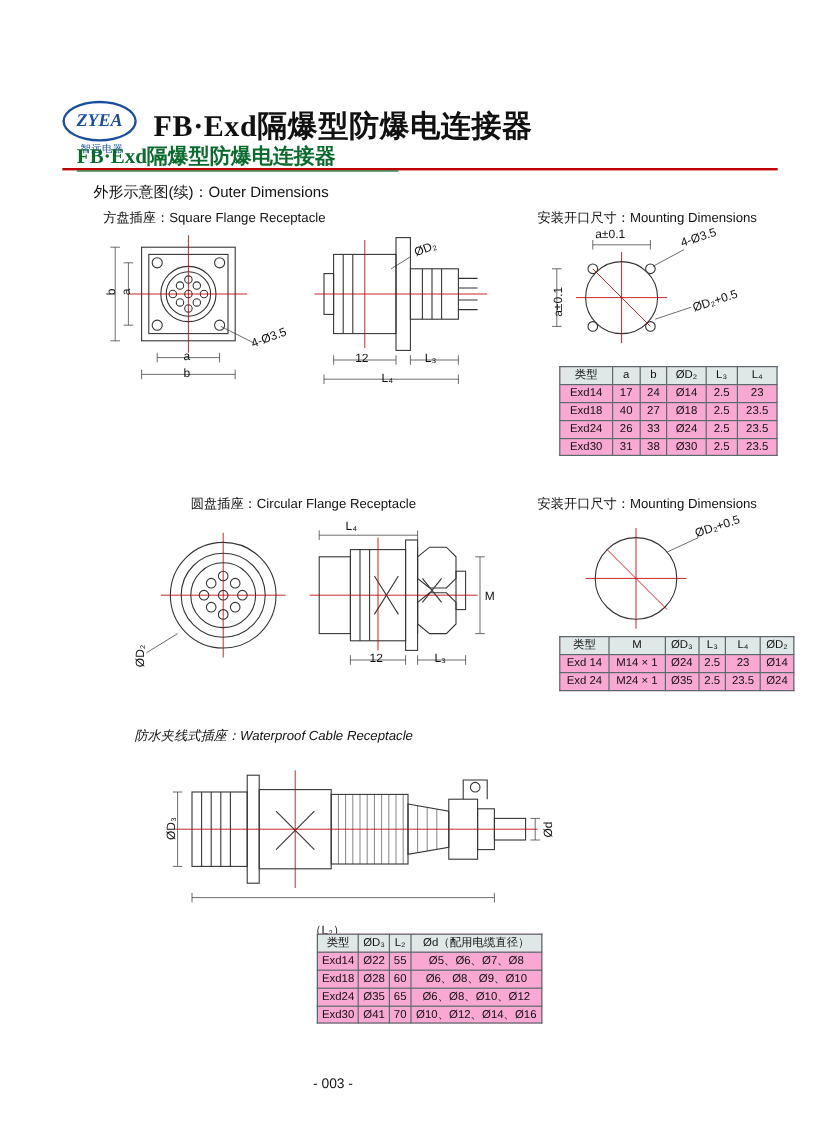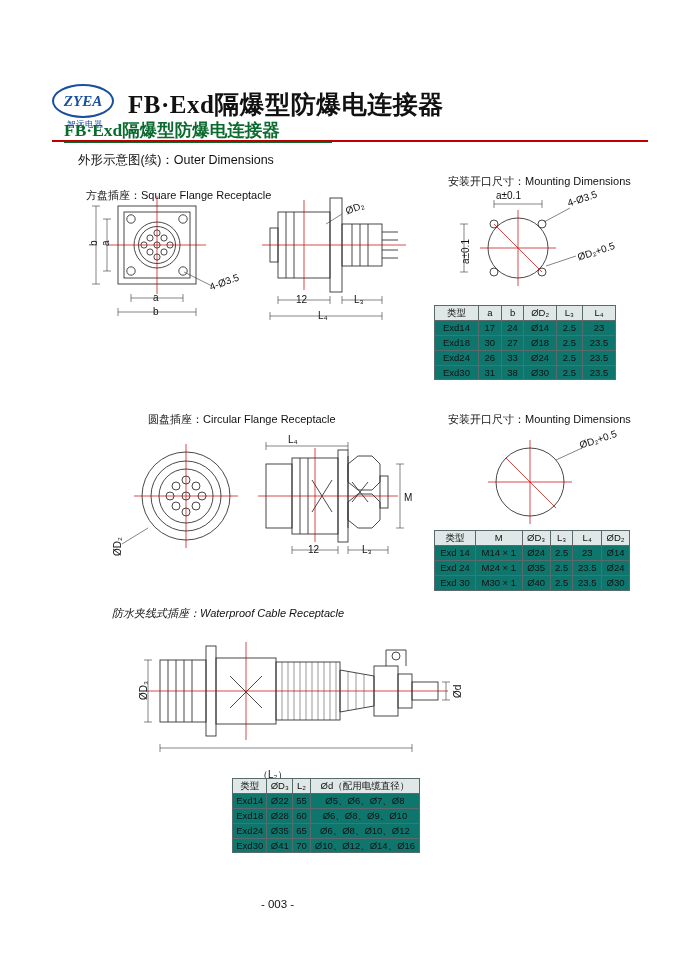--- a/index.html
+++ b/index.html
@@ -70,21 +70,22 @@
   .caption-sm {
     position:absolute;
     font-size:10px; color:#111; white-space:nowrap;
   }
 
   
   table.spec {
     position:absolute;
     border-collapse:collapse;
     font-size:9.5px;
-    background:#0f766e;
+    background:#f9a8d4;
+    margin-left:32px;
   }
   table.spec td, table.spec th {
     border:1px solid #5a6a6a;
     padding:1px 3px;
     text-align:center;
     font-weight:normal;
     color:#111;
     white-space:nowrap;
     line-height:1.25;
   }
@@ -114,21 +115,21 @@
       <div class="logo-sub">智远电器</div>
     </div>
     <div class="header-title">FB·Exd隔爆型防爆电连接器</div>
     <div class="header-rule"></div>
   </div>
 
   <div class="sec-title">FB·Exd隔爆型防爆电连接器</div>
   <div class="sec-underline"></div>
   <div class="subhead" style="left:78px; top:152px;">外形示意图(续)：Outer Dimensions</div>
 
-  <div class="caption" style="left:86px; top:188px;">方盘插座：Square Flange Receptacle</div>
+  <div class="caption" style="left:86px; top:174px;">方盘插座：Square Flange Receptacle</div>
   <div class="caption" style="left:448px; top:174px;">安装开口尺寸：Mounting Dimensions</div>
 
   <div class="dwg" style="left:80px; top:188px;">
     <svg width="370" height="150" viewBox="0 0 370 150">
       <g fill="none" stroke="#333" stroke-width="0.9">
 
         <rect x="38" y="18" width="78" height="78"></rect>
 
         <rect x="44" y="24" width="66" height="66" stroke-dasharray="0"></rect>
 
@@ -280,21 +281,21 @@
       <tr>
         <td>Exd14</td>
         <td>17</td>
         <td>24</td>
         <td>Ø14</td>
         <td>2.5</td>
         <td>23</td>
       </tr>
       <tr>
         <td>Exd18</td>
-        <td>30</td>
+        <td>40</td>
         <td>27</td>
         <td>Ø18</td>
         <td>2.5</td>
         <td>23.5</td>
       </tr>
       <tr>
         <td>Exd24</td>
         <td>26</td>
         <td>33</td>
         <td>Ø24</td>
@@ -305,21 +306,21 @@
         <td>Exd30</td>
         <td>31</td>
         <td>38</td>
         <td>Ø30</td>
         <td>2.5</td>
         <td>23.5</td>
       </tr>
     </tbody>
   </table>
 
-  <div class="caption" style="left:148px; top:412px;">圆盘插座：Circular Flange Receptacle</div>
+  <div class="caption" style="left:159px; top:412px;">圆盘插座：Circular Flange Receptacle</div>
   <div class="caption" style="left:448px; top:412px;">安装开口尺寸：Mounting Dimensions</div>
 
   <div class="dwg" style="left:100px; top:424px;">
     <svg width="340" height="150" viewBox="0 0 340 150">
       <g fill="none" stroke="#333" stroke-width="0.9">
 
         <circle cx="86" cy="72" r="44"></circle>
         <circle cx="86" cy="72" r="35"></circle>
         <circle cx="86" cy="72" r="27"></circle>
 
@@ -428,28 +429,20 @@
         <td>23</td>
         <td>Ø14</td>
       </tr>
       <tr>
         <td>Exd 24</td>
         <td>M24 × 1</td>
         <td>Ø35</td>
         <td>2.5</td>
         <td>23.5</td>
         <td>Ø24</td>
-      </tr>
-      <tr>
-        <td>Exd 30</td>
-        <td>M30 × 1</td>
-        <td>Ø40</td>
-        <td>2.5</td>
-        <td>23.5</td>
-        <td>Ø30</td>
       </tr>
     </tbody>
   </table>
 
   <div class="caption" style="left:112px; top:606px;font-style:italic;">防水夹线式插座：Waterproof Cable Receptacle</div>
 
   <div class="dwg" style="left:130px; top:630px;">
     <svg width="460" height="140" viewBox="0 0 460 140">
       <g fill="none" stroke="#333" stroke-width="0.9">
 

